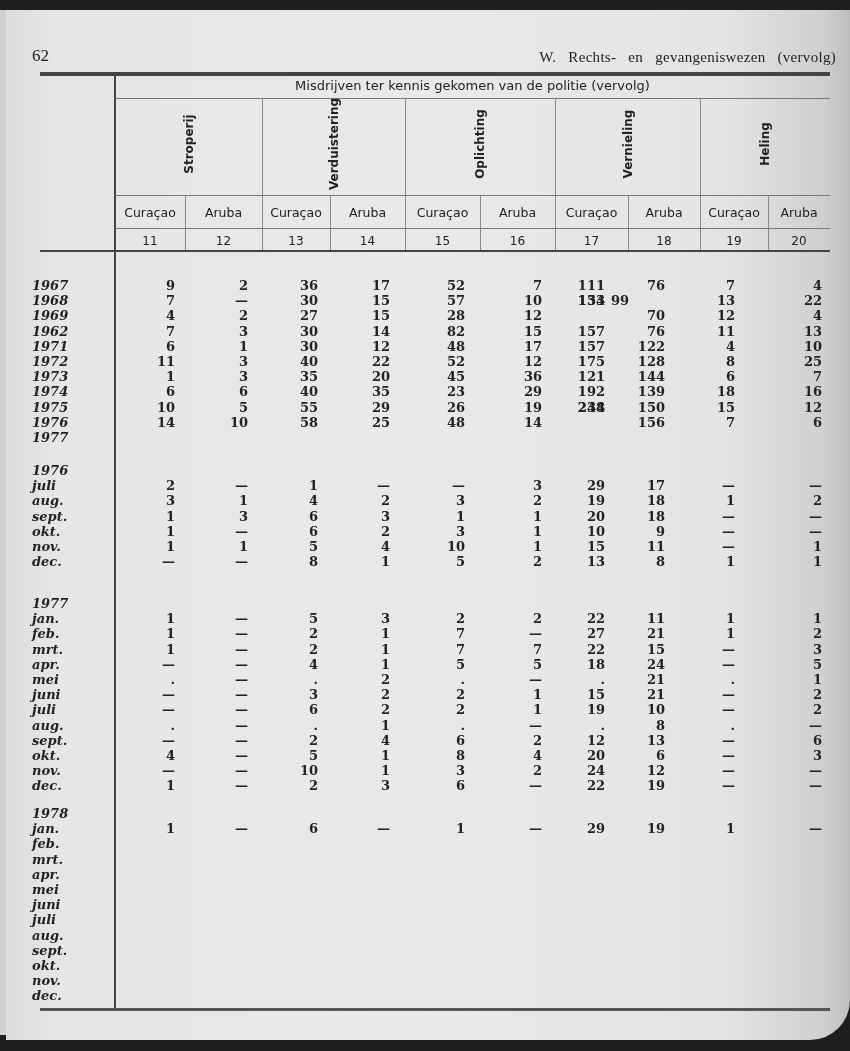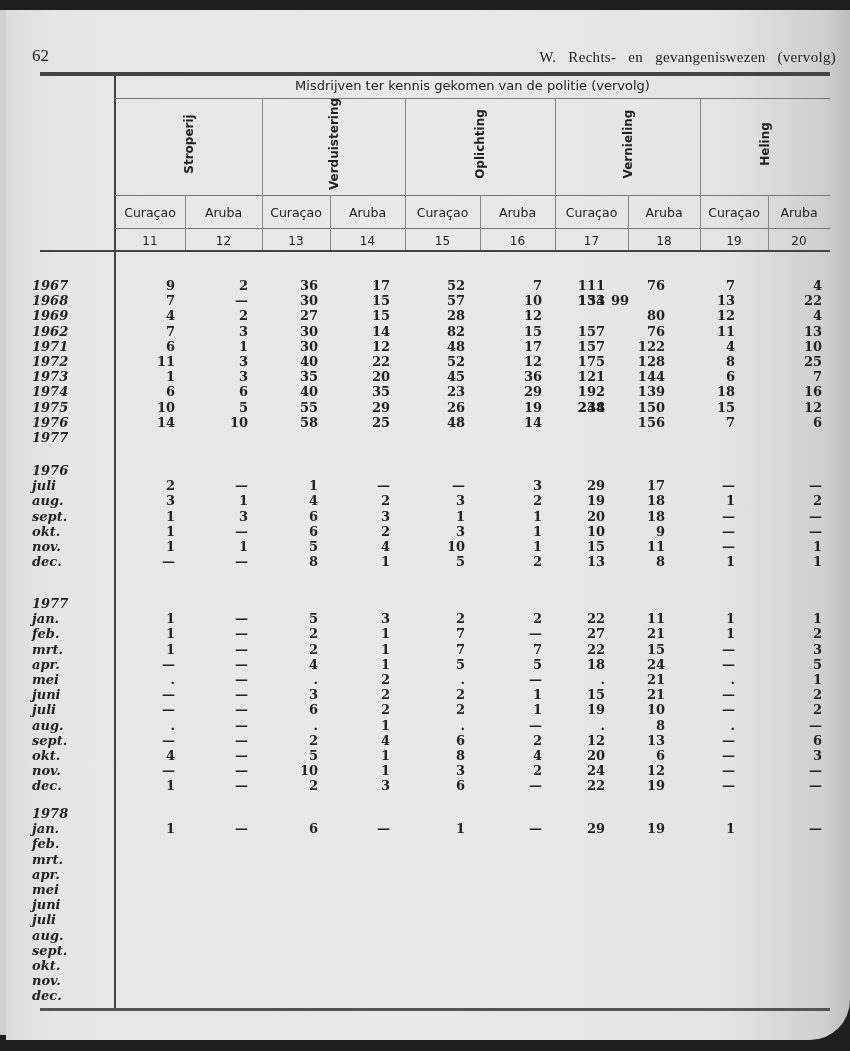--- a/index.html
+++ b/index.html
@@ -104,21 +104,21 @@
     <div class="cell" style="top: 293.2px; left: 695px; width: 40px;">13</div>
     <div class="cell" style="top: 293.2px; left: 782px; width: 40px;">22</div>
     <div class="row-label" style="top: 308.4px;">1969</div>
     <div class="cell" style="top: 308.4px; left: 135px; width: 40px;">4</div>
     <div class="cell" style="top: 308.4px; left: 208px; width: 40px;">2</div>
     <div class="cell" style="top: 308.4px; left: 278px; width: 40px;">27</div>
     <div class="cell" style="top: 308.4px; left: 350px; width: 40px;">15</div>
     <div class="cell" style="top: 308.4px; left: 425px; width: 40px;">28</div>
     <div class="cell" style="top: 308.4px; left: 502px; width: 40px;">12</div>
     <div class="cell" style="top: 293px; left: 565px; width: 40px;">153</div>
-    <div class="cell" style="top: 308.4px; left: 625px; width: 40px;">80</div>
+    <div class="cell" style="top: 308.4px; left: 625px; width: 40px;">70</div>
     <div class="cell" style="top: 308.4px; left: 695px; width: 40px;">12</div>
     <div class="cell" style="top: 308.4px; left: 782px; width: 40px;">4</div>
     <div class="row-label" style="top: 323.6px;">1962</div>
     <div class="cell" style="top: 323.6px; left: 135px; width: 40px;">7</div>
     <div class="cell" style="top: 323.6px; left: 208px; width: 40px;">3</div>
     <div class="cell" style="top: 323.6px; left: 278px; width: 40px;">30</div>
     <div class="cell" style="top: 323.6px; left: 350px; width: 40px;">14</div>
     <div class="cell" style="top: 323.6px; left: 425px; width: 40px;">82</div>
     <div class="cell" style="top: 323.6px; left: 502px; width: 40px;">15</div>
     <div class="cell" style="top: 323.6px; left: 565px; width: 40px;">157</div>

